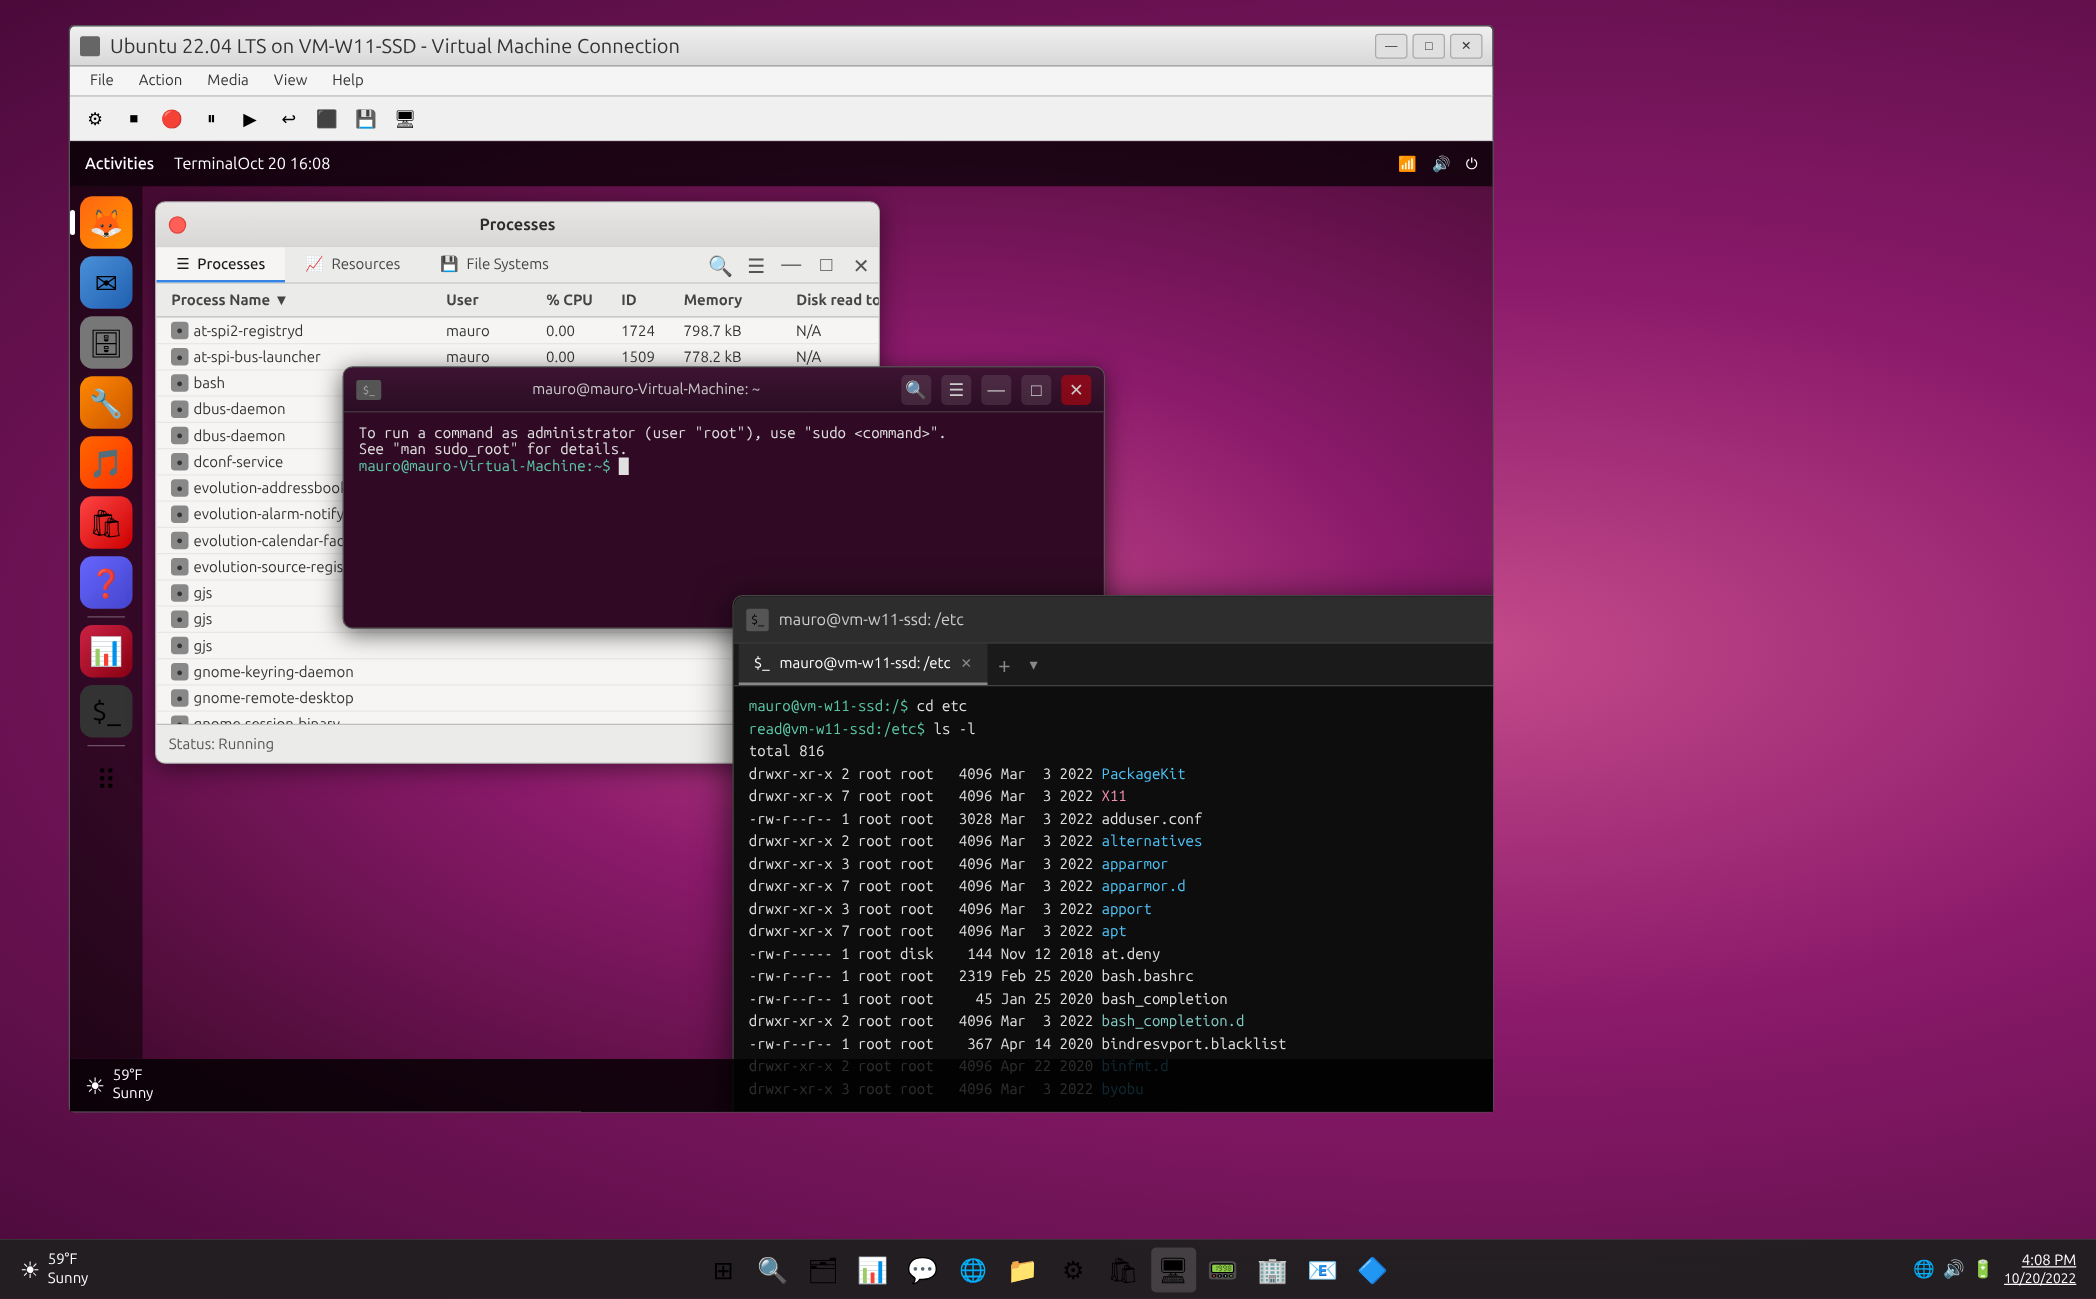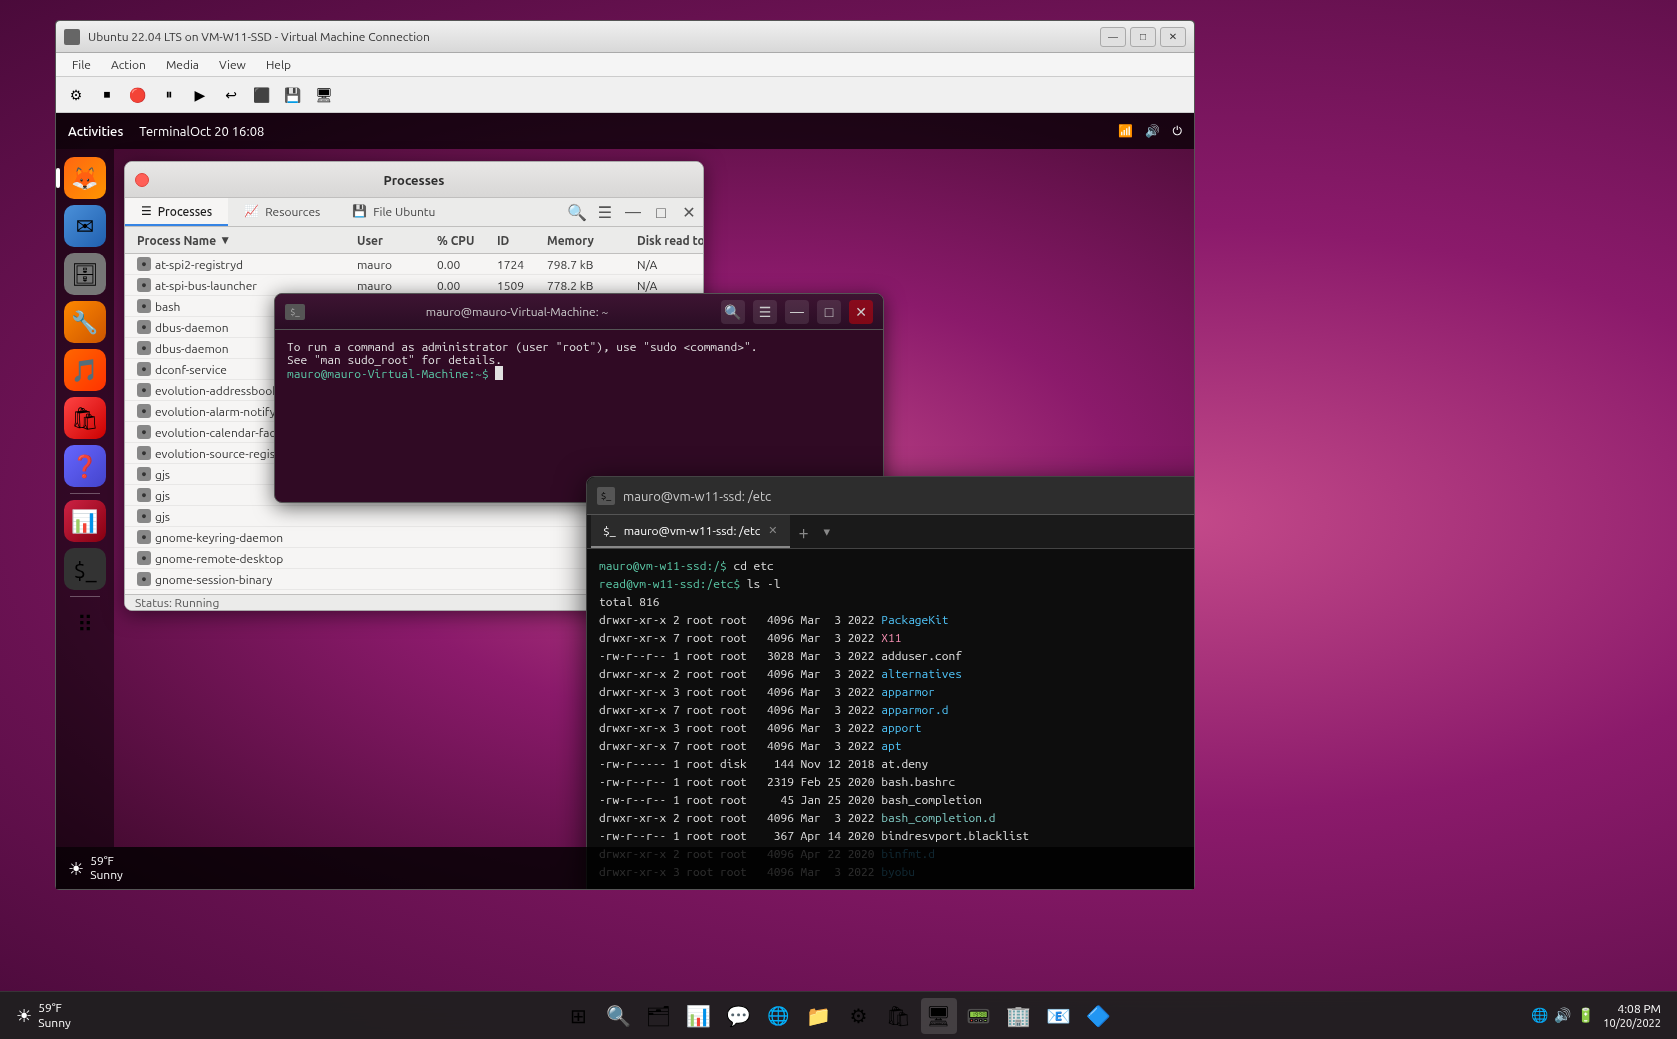--- a/index.html
+++ b/index.html
@@ -46,21 +46,21 @@
     }
 
     .vm-titlebar-icon {
       width: 16px;
       height: 16px;
       background: #666;
       border-radius: 2px;
     }
 
     .vm-titlebar-text {
-      font-size: 12px;
+      font-size: 16px;
       color: #333;
       flex: 1;
     }
 
     .vm-titlebar-buttons {
       display: flex;
       gap: 4px;
     }
 
     .vm-btn {
@@ -342,21 +342,21 @@
       border-radius: 3px;
       flex-shrink: 0;
       display: inline-flex;
       align-items: center;
       justify-content: center;
       font-size: 9px;
     }
 
     .sysmon-status-bar {
       background: #ebebea;
-      height: 16px;
+      height: 31px;
       display: flex;
       align-items: center;
       padding: 0 10px;
       border-top: 1px solid #c0bfbe;
       font-size: 12px;
       color: #555;
     }
 
     
     .terminal-small {
@@ -640,20 +640,21 @@
 
     .tray-icon {
       font-size: 14px;
       cursor: pointer;
       color: white;
     }
 
     .clock-display {
       text-align: right;
       line-height: 1.3;
+      text-decoration: underline;
     }
 
     .clock-time { font-size: 12px; }
     .clock-date { font-size: 11px; }
   </style>
 </head>
 <body>
 
 <div class="desktop-bg"></div>
 
@@ -728,21 +729,21 @@
         <div class="sysmon-tab active">
           <span>☰</span>
           <span>Processes</span>
         </div>
         <div class="sysmon-tab">
           <span>📈</span>
           <span>Resources</span>
         </div>
         <div class="sysmon-tab">
           <span>💾</span>
-          <span>File Ubuntu</span>
+          <span>File Systems</span>
         </div>
         <div style="flex:1"></div>
         <div class="sysmon-search-btn">🔍</div>
         <div class="sysmon-search-btn">☰</div>
         <div class="sysmon-search-btn">—</div>
         <div class="sysmon-search-btn">□</div>
         <div class="sysmon-search-btn">✕</div>
       </div>
 
       <div class="sysmon-table-header">

